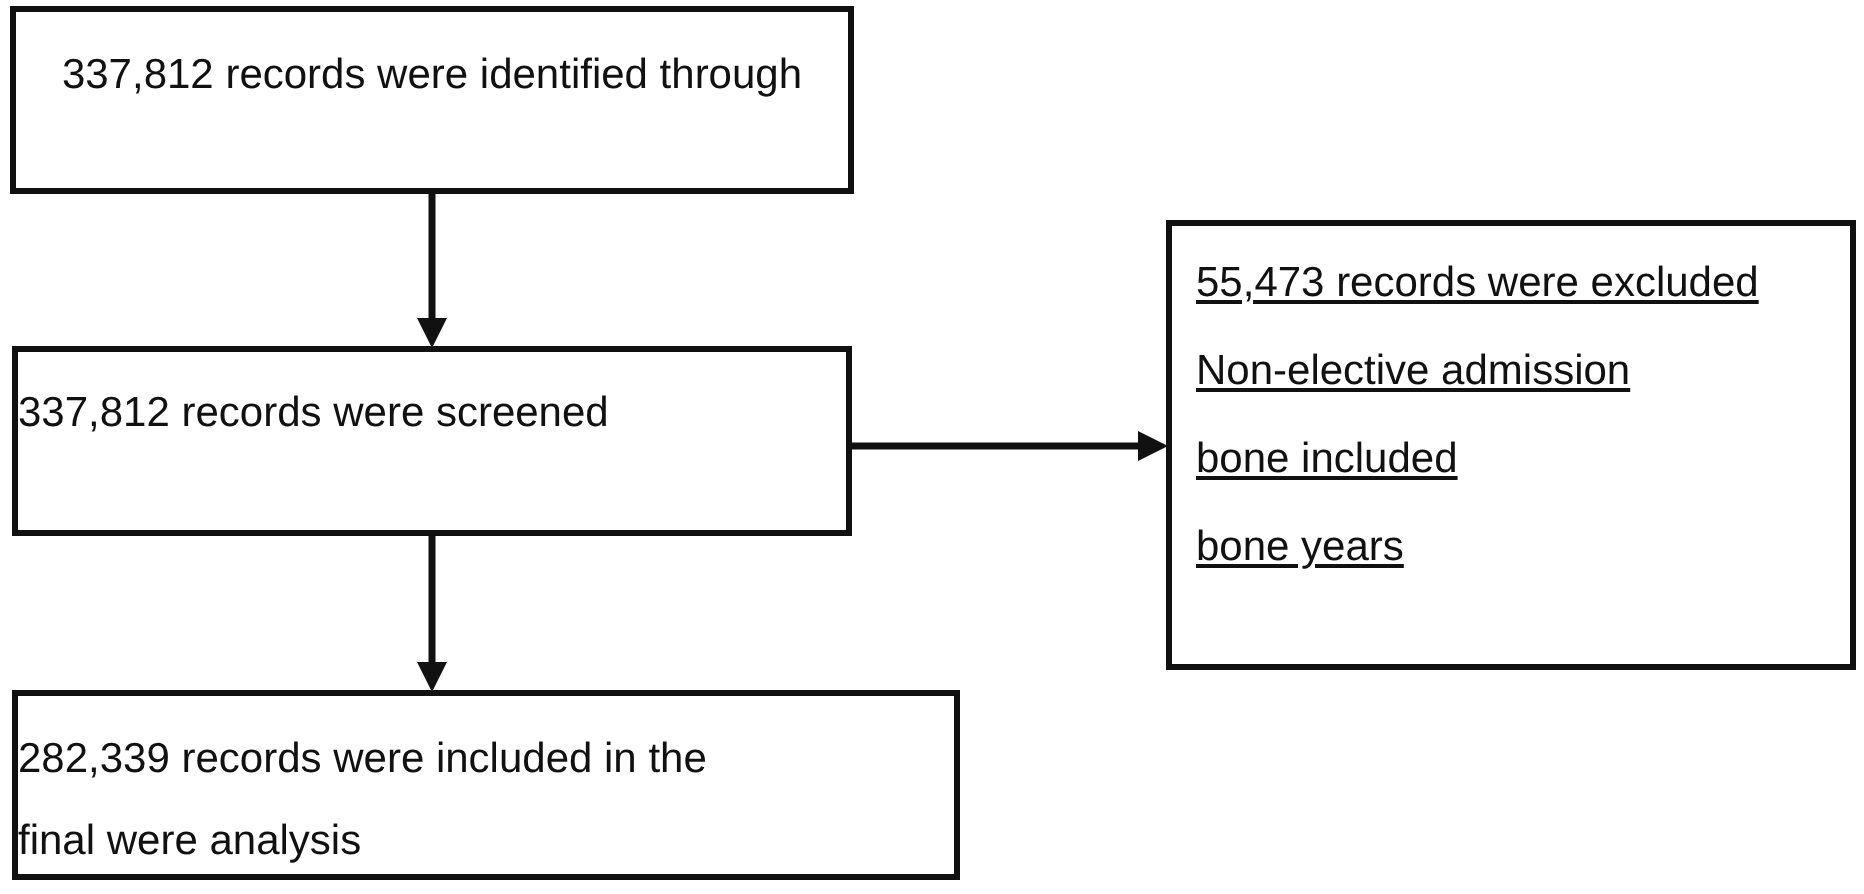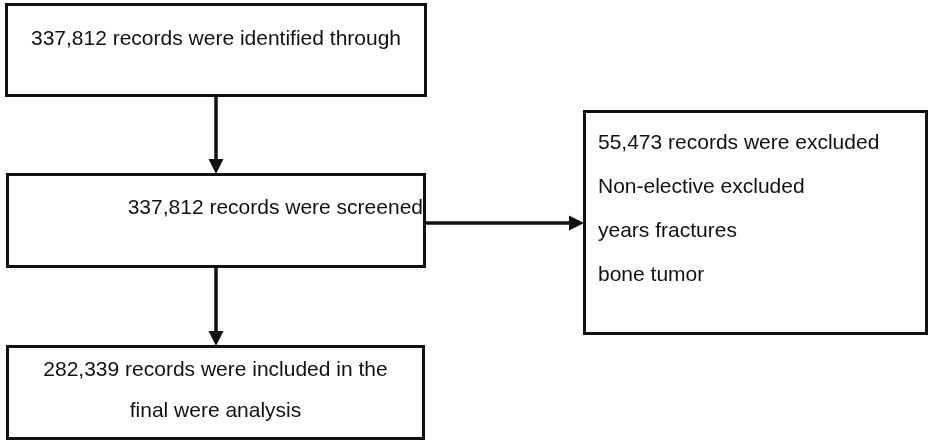--- a/index.html
+++ b/index.html
@@ -29,35 +29,37 @@
   }
   .box-identified {
     left: 5px; top: 3px;
     width: 422px; height: 94px;
     text-align: center;
     padding-top: 11px;
   }
   .box-screened {
     left: 6px; top: 173px;
     width: 420px; height: 95px;
-    text-align: right;
+    text-align: left;
     padding-top: 18px;
     line-height: 26px;
   }
   .box-excluded {
     left: 583px; top: 110px;
     width: 345px; height: 225px;
     text-align: left;
     padding: 7px 0 0 12px;
     line-height: 44px;
+    text-decoration: underline;
   }
   .box-included {
     left: 6px; top: 345px;
-    width: 419px; height: 95px;
-    text-align: center;
+    width: 474px; height: 95px;
+    text-align: left;
+    padding-top: 11px;
   }
   .arrow-layer {
     position: absolute;
     left: 0; top: 0;
     width: 932px; height: 447px;
     pointer-events: none;
   }
   .arrow-layer line {
     stroke: #111111;
     stroke-width: 3.5;
@@ -74,23 +76,23 @@
   <div class="box box-identified">
     <div class="line">337,812 records were identified through</div>
   </div>
 
   <div class="box box-screened">
     <div class="line">337,812 records were screened</div>
   </div>
 
   <div class="box box-excluded">
     <div class="line">55,473 records were excluded</div>
-    <div class="line">Non-elective excluded</div>
-    <div class="line">years fractures</div>
-    <div class="line">bone tumor</div>
+    <div class="line">Non-elective admission</div>
+    <div class="line">bone included</div>
+    <div class="line">bone years</div>
   </div>
 
   <div class="box box-included">
     <div class="line">282,339 records were included in the</div>
     <div class="line">final were analysis</div>
   </div>
 
   <svg class="arrow-layer" width="932" height="447" viewBox="0 0 932 447">
     <g>
       <line x1="216" y1="96" x2="216" y2="161"></line>

